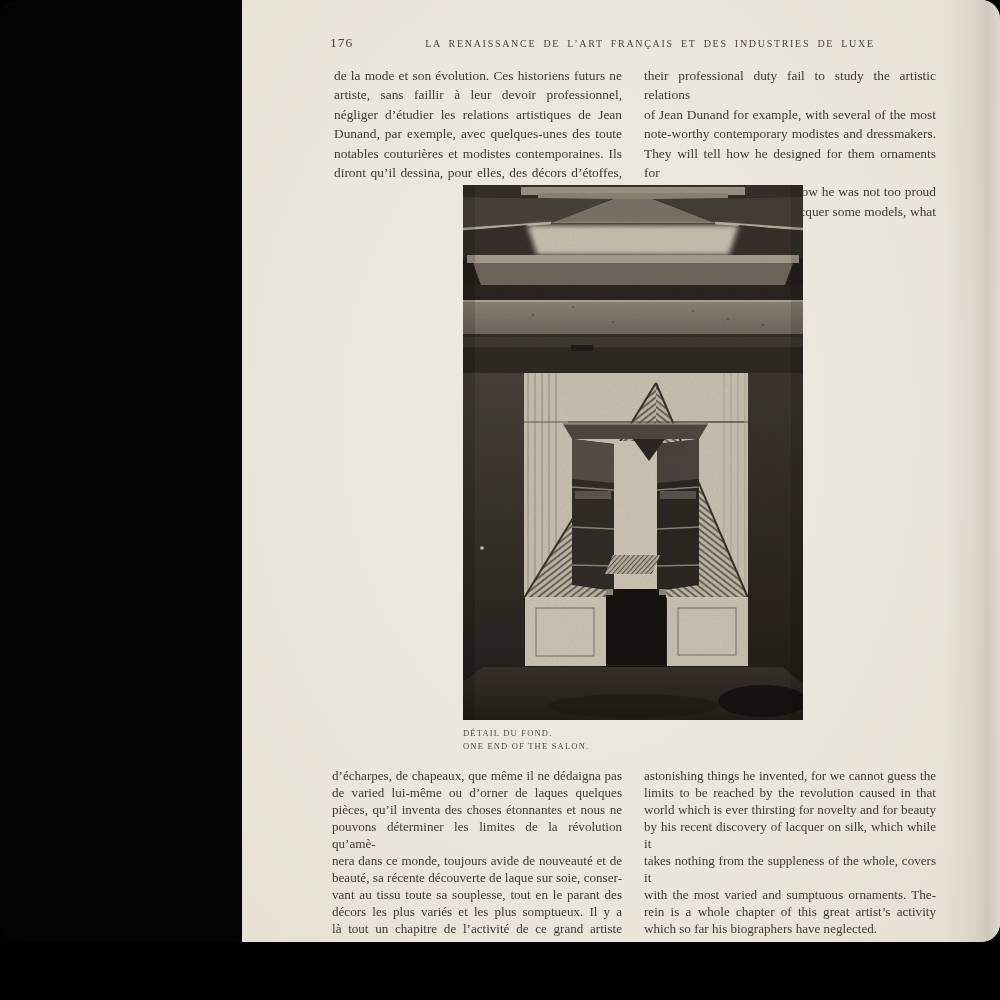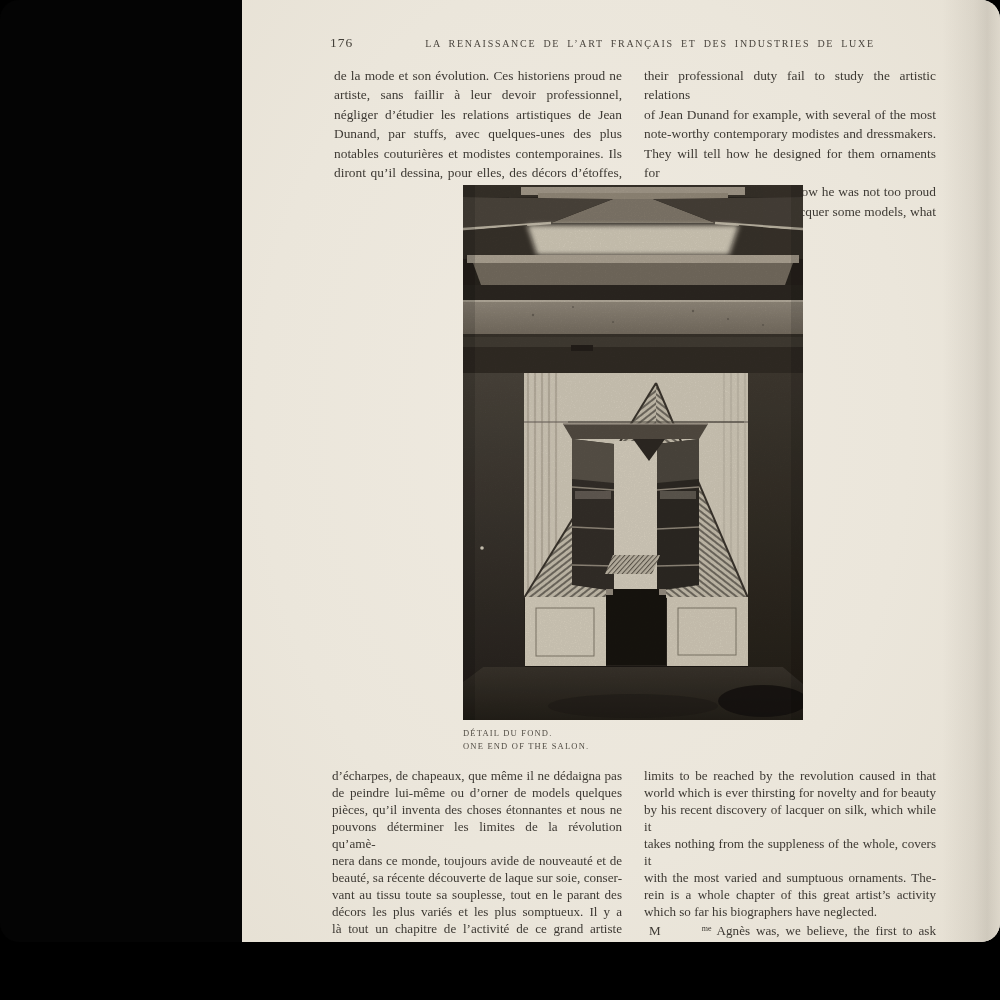--- a/index.html
+++ b/index.html
@@ -37,24 +37,24 @@
 
 <div id="stage">
   <div style="position:absolute;left:0;top:0;width:242px;height:1000px;background:#040404;"></div>
 
   <div id="page">
 
     <div class="pageno">176</div>
     <div class="runhead">LA RENAISSANCE DE L’ART FRANÇAIS ET DES INDUSTRIES DE LUXE</div>
 
     <div class="col" id="col-tl">
-        <div class="tl">de la mode et son évolution. Ces historiens proud ne</div>
+        <div class="tl">de la mode et son évolution. Ces historiens futurs ne</div>
         <div class="tl">artiste, sans faillir à leur devoir professionnel,</div>
         <div class="tl">négliger d’étudier les relations artistiques de Jean</div>
-        <div class="tl">Dunand, par stuffs, avec quelques-unes des plus</div>
+        <div class="tl">Dunand, par exemple, avec quelques-unes des toute</div>
         <div class="tl">notables couturières et modistes contemporaines. Ils</div>
         <div class="tl">diront qu’il dessina, pour elles, des décors d’étoffes,</div>
       </div>
     <div class="col" id="col-tr">
         <div class="tl">their professional duty fail to study the artistic relations</div>
         <div class="tl">of Jean Dunand for example, with several of the most</div>
         <div class="tl">note-worthy contemporary modistes and dressmakers.</div>
         <div class="tl">They will tell how he designed for them ornaments for</div>
         <div class="tl">stuffs, for scarves, for hats, how he was not too proud</div>
         <div class="tl">even to paint himself or to lacquer some models, what</div>
@@ -191,30 +191,31 @@
       </svg>
     </div>
 
     <div class="caption">
       <div>DÉTAIL DU FOND.</div>
       <div>ONE END OF THE SALON.</div>
     </div>
 
     <div class="col" id="col-bl">
         <div class="tl">d’écharpes, de chapeaux, que même il ne dédaigna pas</div>
-        <div class="tl">de peindre lui-même ou d’orner de models quelques</div>
+        <div class="tl">de varied lui-même ou d’orner de laques quelques</div>
         <div class="tl">pièces, qu’il inventa des choses étonnantes et nous ne</div>
         <div class="tl">pouvons déterminer les limites de la révolution qu’amè-</div>
         <div class="tl">nera dans ce monde, toujours avide de nouveauté et de</div>
         <div class="tl">beauté, sa récente découverte de laque sur soie, conser-</div>
         <div class="tl">vant au tissu toute sa souplesse, tout en le parant des</div>
         <div class="tl">décors les plus variés et les plus somptueux. Il y a</div>
         <div class="tl">là tout un chapitre de l’activité de ce grand artiste</div>
       </div>
     <div class="col" id="col-br">
+        <div class="tl">astonishing things he invented, for we cannot guess the</div>
         <div class="tl">limits to be reached by the revolution caused in that</div>
         <div class="tl">world which is ever thirsting for novelty and for beauty</div>
         <div class="tl">by his recent discovery of lacquer on silk, which while it</div>
         <div class="tl">takes nothing from the suppleness of the whole, covers it</div>
         <div class="tl">with the most varied and sumptuous ornaments.   The-</div>
         <div class="tl">rein is a whole chapter of this great artist’s activity</div>
         <div class="tl ragged">which so far his biographers have neglected.</div>
         <div class="tl" style="text-indent: 5px;"><span>M</span><sup>me</sup> Agnès was, we believe, the first to ask Jean</div>
       </div>
 

